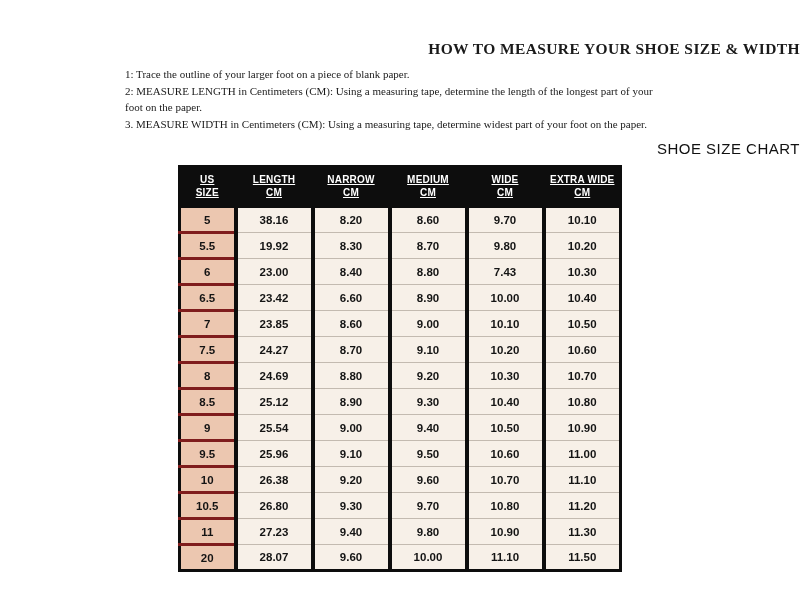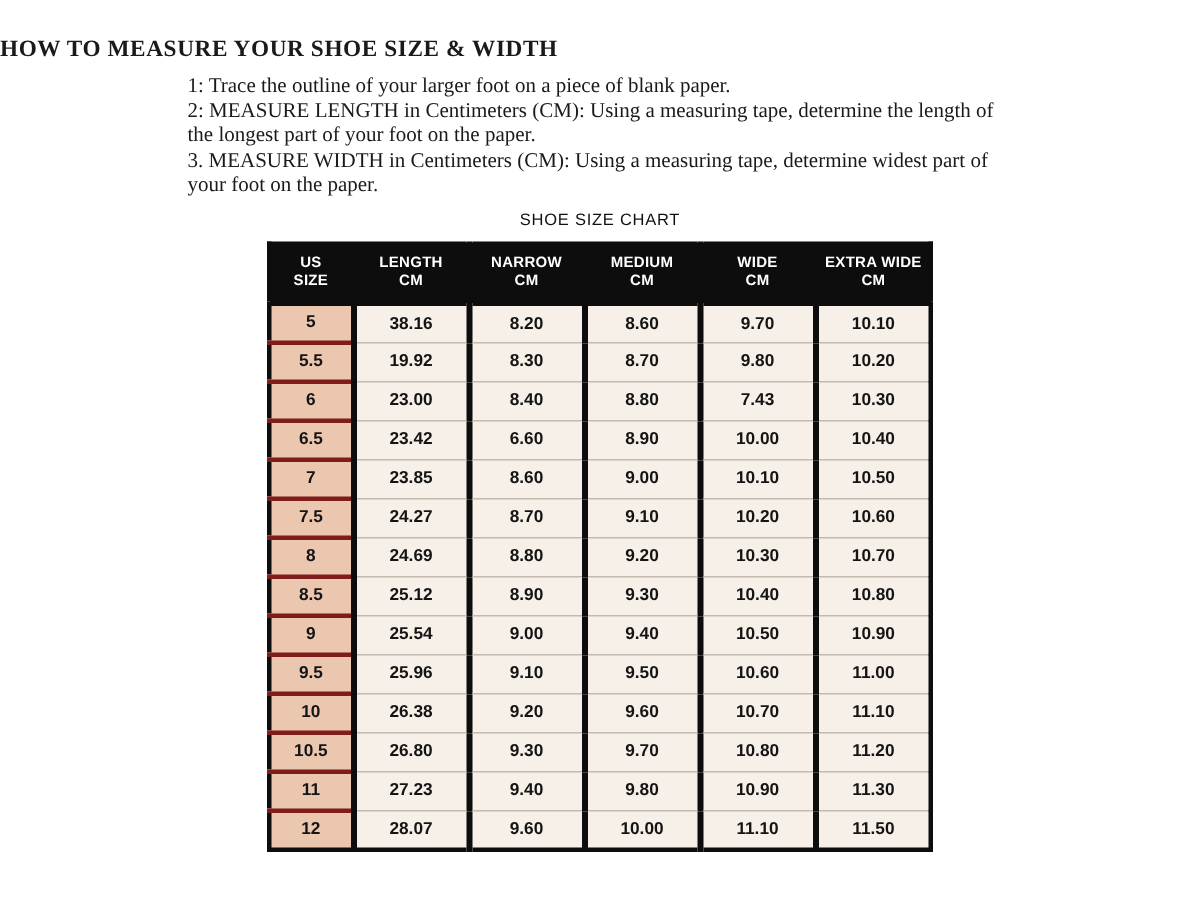--- a/index.html
+++ b/index.html
@@ -18,41 +18,41 @@
   .page {
     width: 800px;
     height: 600px;
     background: #ffffff;
     overflow: hidden;
     font-family: "Liberation Serif", serif;
     color: #1c1c1c;
   }
   .title {
     margin: 0;
-    padding-top: 24px;
-    text-align: left;
+    padding-top: 40px;
+    text-align: right;
     font-family: "Liberation Serif", serif;
     font-size: 15.5px;
     font-weight: bold;
     letter-spacing: 0.4px;
     color: #1a1a1a;
   }
   .instructions {
     margin: 8px 0 0 125px;
     width: 548px;
-    font-size: 14px;
+    font-size: 11px;
     line-height: 16.5px;
     color: #1a1a1a;
   }
   .instr-line { margin: 0; }
   .chart-heading {
     margin-top: 8px;
-    text-align: center;
+    text-align: right;
     font-family: "Liberation Sans", sans-serif;
-    font-size: 11px;
+    font-size: 15px;
     font-weight: 500;
     letter-spacing: 0.5px;
     color: #111111;
   }
   table.size-table {
     margin: 8px auto 0 auto;
     width: 444px;
     table-layout: fixed;
     border-collapse: collapse;
     border: 3px solid var(--ink);
@@ -64,20 +64,21 @@
     background: var(--ink);
     color: var(--header-text);
     font-size: 10px;
     font-weight: bold;
     line-height: 12.5px;
     height: 38px;
     padding: 6px 0;
     text-align: center;
     letter-spacing: 0.2px;
     border-bottom: 3px solid var(--ink);
+    text-decoration: underline;
   }
   table.size-table td {
     height: 26px;
     padding: 0;
     text-align: center;
     vertical-align: middle;
     font-size: 11.5px;
     font-weight: bold;
     color: #141414;
     background: var(--cream);
@@ -214,21 +215,21 @@
         </tr>
         <tr>
           <td class="size-col">11</td>
           <td>27.23</td>
           <td>9.40</td>
           <td>9.80</td>
           <td>10.90</td>
           <td>11.30</td>
         </tr>
         <tr>
-          <td class="size-col">12</td>
+          <td class="size-col">20</td>
           <td>28.07</td>
           <td>9.60</td>
           <td>10.00</td>
           <td>11.10</td>
           <td>11.50</td>
         </tr>
       </tbody>
   </table>
 </div>
 

